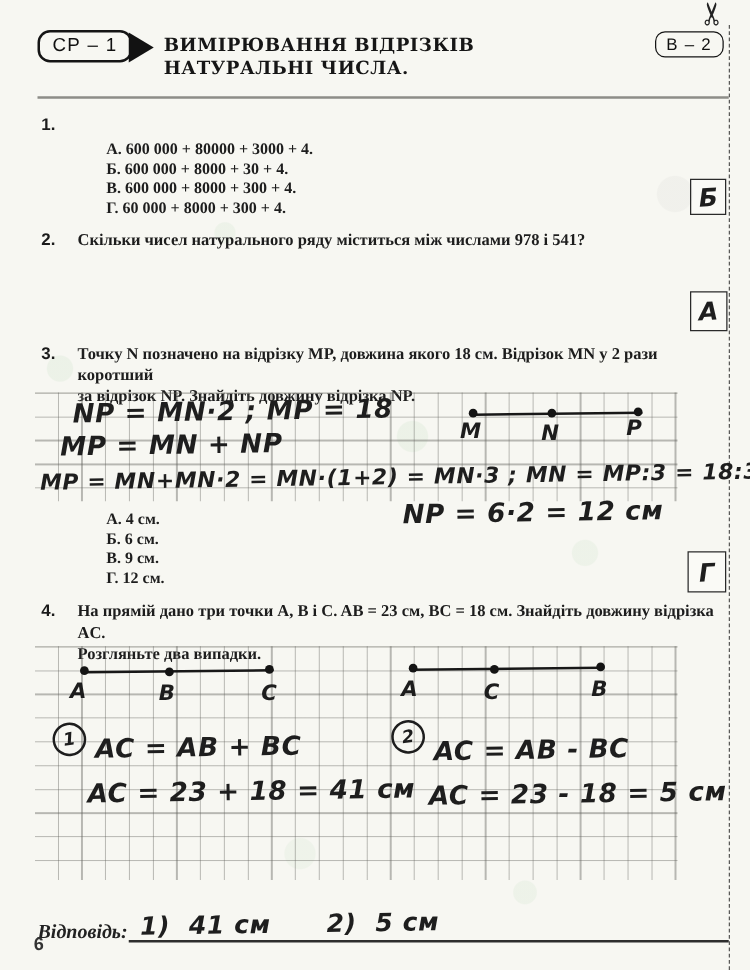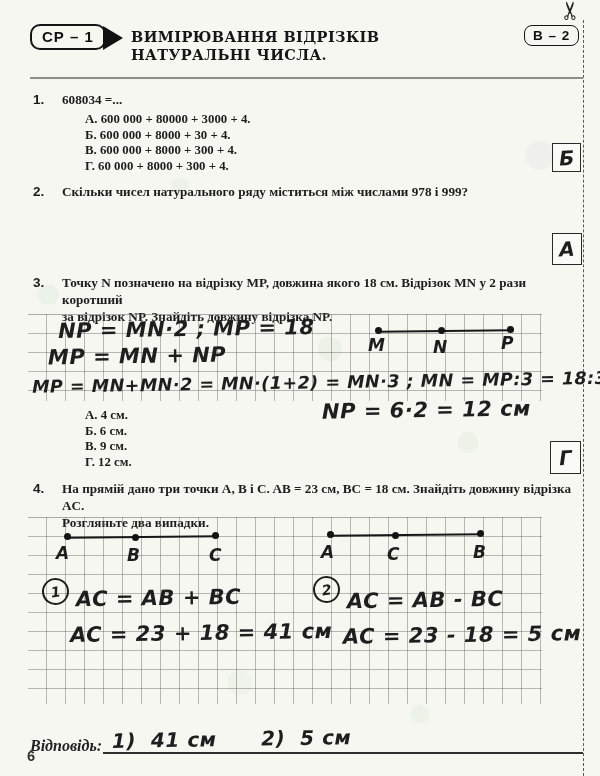--- a/index.html
+++ b/index.html
@@ -12,21 +12,21 @@
       radial-gradient(circle at 55% 45%, rgba(140,195,140,.10) 0 12px, transparent 13px),
       radial-gradient(circle at 78% 57%, rgba(140,195,140,.09) 0 10px, transparent 11px),
       radial-gradient(circle at 40% 88%, rgba(140,195,140,.08) 0 12px, transparent 13px),
       radial-gradient(circle at 70% 92%, rgba(140,195,140,.09) 0 9px, transparent 10px),
       radial-gradient(circle at 90% 20%, rgba(120,120,120,.05) 0 14px, transparent 15px);
     font-family:"Liberation Serif", serif; color:#1b1b1b;
   }
   .abs{position:absolute;}
   
   .badge{position:absolute; border:2.5px solid #151515; border-radius:10px;
-    font-family:"Liberation Sans", sans-serif; font-weight:bold; font-size:15px;
+    font-family:"Liberation Sans", sans-serif; font-weight:normal; font-size:15px;
     padding:2px 10px 3px 10px; background:transparent; color:#111; letter-spacing:1px;}
   .badge-right{border-width:1.8px; border-radius:8px; font-size:13.5px; padding:2px 8px;}
   .arrow-tri{position:absolute; width:0; height:0;
     border-left:20px solid #121212; border-top:12px solid transparent; border-bottom:12px solid transparent;}
   .title-line{position:absolute; font-family:"DejaVu Serif", serif; font-weight:bold;
     font-size:14.5px; letter-spacing:.4px; color:#161616;}
   .hrule{position:absolute; height:1.6px; background:#8d8d88;}
   .cutline{position:absolute; border-left:1.6px dashed #5a5a58;}
   .scissors{position:absolute; font-size:25px; color:#222; transform:rotate(-90deg);}
   
@@ -69,33 +69,32 @@
   <div class="cutline" style="left:583px; top:20px; height:756px;"></div>
 
   <div class="badge" style="left:30px; top:24px;">СР – 1</div>
   <div class="arrow-tri" style="left:103px; top:26px;"></div>
   <div class="title-line" style="left:131px; top:26px;margin-top:20px;">НАТУРАЛЬНІ ЧИСЛА.</div>
   <div class="title-line" style="left:131px; top:28px;">ВИМІРЮВАННЯ ВІДРІЗКІВ</div>
   <div class="badge badge-right" style="left:524px; top:25px;text-align:center;">В – 2</div>
   <div class="hrule" style="left:30px; top:77px; width:553px;"></div>
 
   <div class="qnum" style="left:33px; top:92px;">1.</div>
-  <div class="qtext" style="left:62px; top:91px; width:500px;">608034 =...</div>
   <div class="opts" style="left:85px; top:112px;">
     <div>А. 600 000 + 80000 + 3000 + 4.</div>
     <div>Б. 600 000 + 8000 + 30 + 4.</div>
     <div>В. 600 000 + 8000 + 300 + 4.</div>
     <div>Г. 60 000 + 8000 + 300 + 4.</div>
   </div>
   <div class="ansbox" style="left:552px; top:143px; width:27px; height:27px;">
     <span class="hw hw-ans">Б</span>
   </div>
 
   <div class="qnum" style="left:33px; top:184px;">2.</div>
-  <div class="qtext" style="left:62px; top:183px; width:505px;">Скільки чисел натурального ряду міститься між числами 978 і 999?</div>
+  <div class="qtext" style="left:62px; top:183px; width:505px;">Скільки чисел натурального ряду міститься між числами 978 і 541?</div>
   <div class="ansbox" style="left:552px; top:233px; width:28px; height:30px;">
     <span class="hw hw-ans">А</span>
   </div>
 
   <div class="qnum" style="left:33px; top:275px;">3.</div>
   <div class="qtext" style="left:62px; top:274px; width:515px;">Точку N позначено на відрізку MP, довжина якого 18 см. Відрізок MN у 2 рази коротший
 за відрізок NP. Знайдіть довжину відрізка NP.</div>
 
   <div class="grid" style="left:28px; top:314px; width:514px; height:86px;"></div>
   <div class="hw" style="left:58px; top:317px; font-size:21px;">NP = MN·2 ; MP = 18</div>

